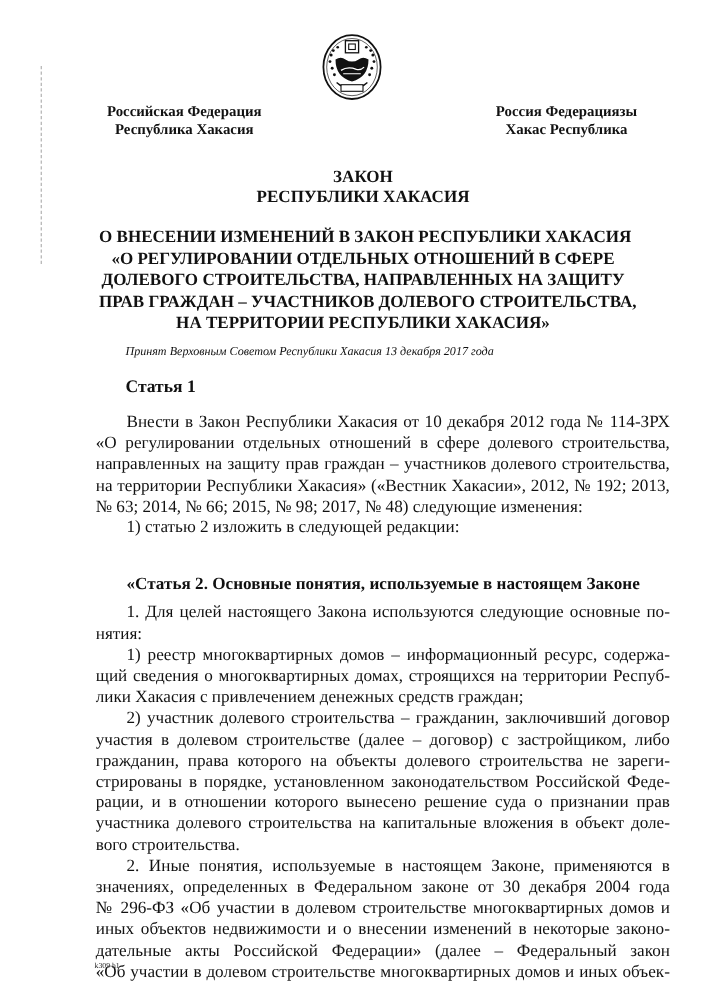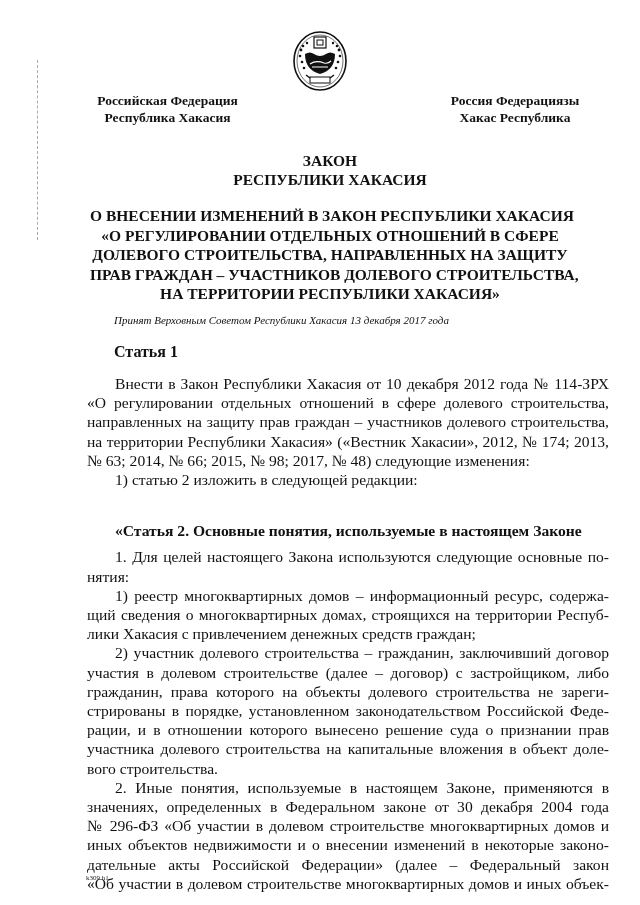--- a/index.html
+++ b/index.html
@@ -78,21 +78,21 @@
   <div>НА ТЕРРИТОРИИ РЕСПУБЛИКИ ХАКАСИЯ»</div>
 </div>
 
 <div class="adopted">Принят Верховным Советом Республики Хакасия 13 декабря 2017 года</div>
 <div class="article">Статья 1</div>
 
 <div class="body">
   <p class="ind">Внести в Закон Республики Хакасия от 10 декабря 2012 года № 114-ЗРХ</p>
   <p>«О регулировании отдельных отношений в сфере долевого строительства,</p>
   <p>направленных на защиту прав граждан – участников долевого строительства,</p>
-  <p>на территории Республики Хакасия» («Вестник Хакасии», 2012, № 174; 2013,</p>
+  <p>на территории Республики Хакасия» («Вестник Хакасии», 2012, № 192; 2013,</p>
   <p class="last">№ 63; 2014, № 66; 2015, № 98; 2017, № 48) следующие изменения:</p>
   <p class="ind last">1) статью 2 изложить в следующей редакции:</p>
   <p class="ind last bold">«Статья 2. Основные понятия, используемые в настоящем Законе</p>
 
   <p class="ind gap">1. Для целей настоящего Закона используются следующие основные по-</p>
   <p class="last">нятия:</p>
 
   <p class="ind">1) реестр многоквартирных домов – информационный ресурс, содержа-</p>
   <p>щий сведения о многоквартирных домах, строящихся на территории Респуб-</p>
   <p class="last">лики Хакасия с привлечением денежных средств граждан;</p>

